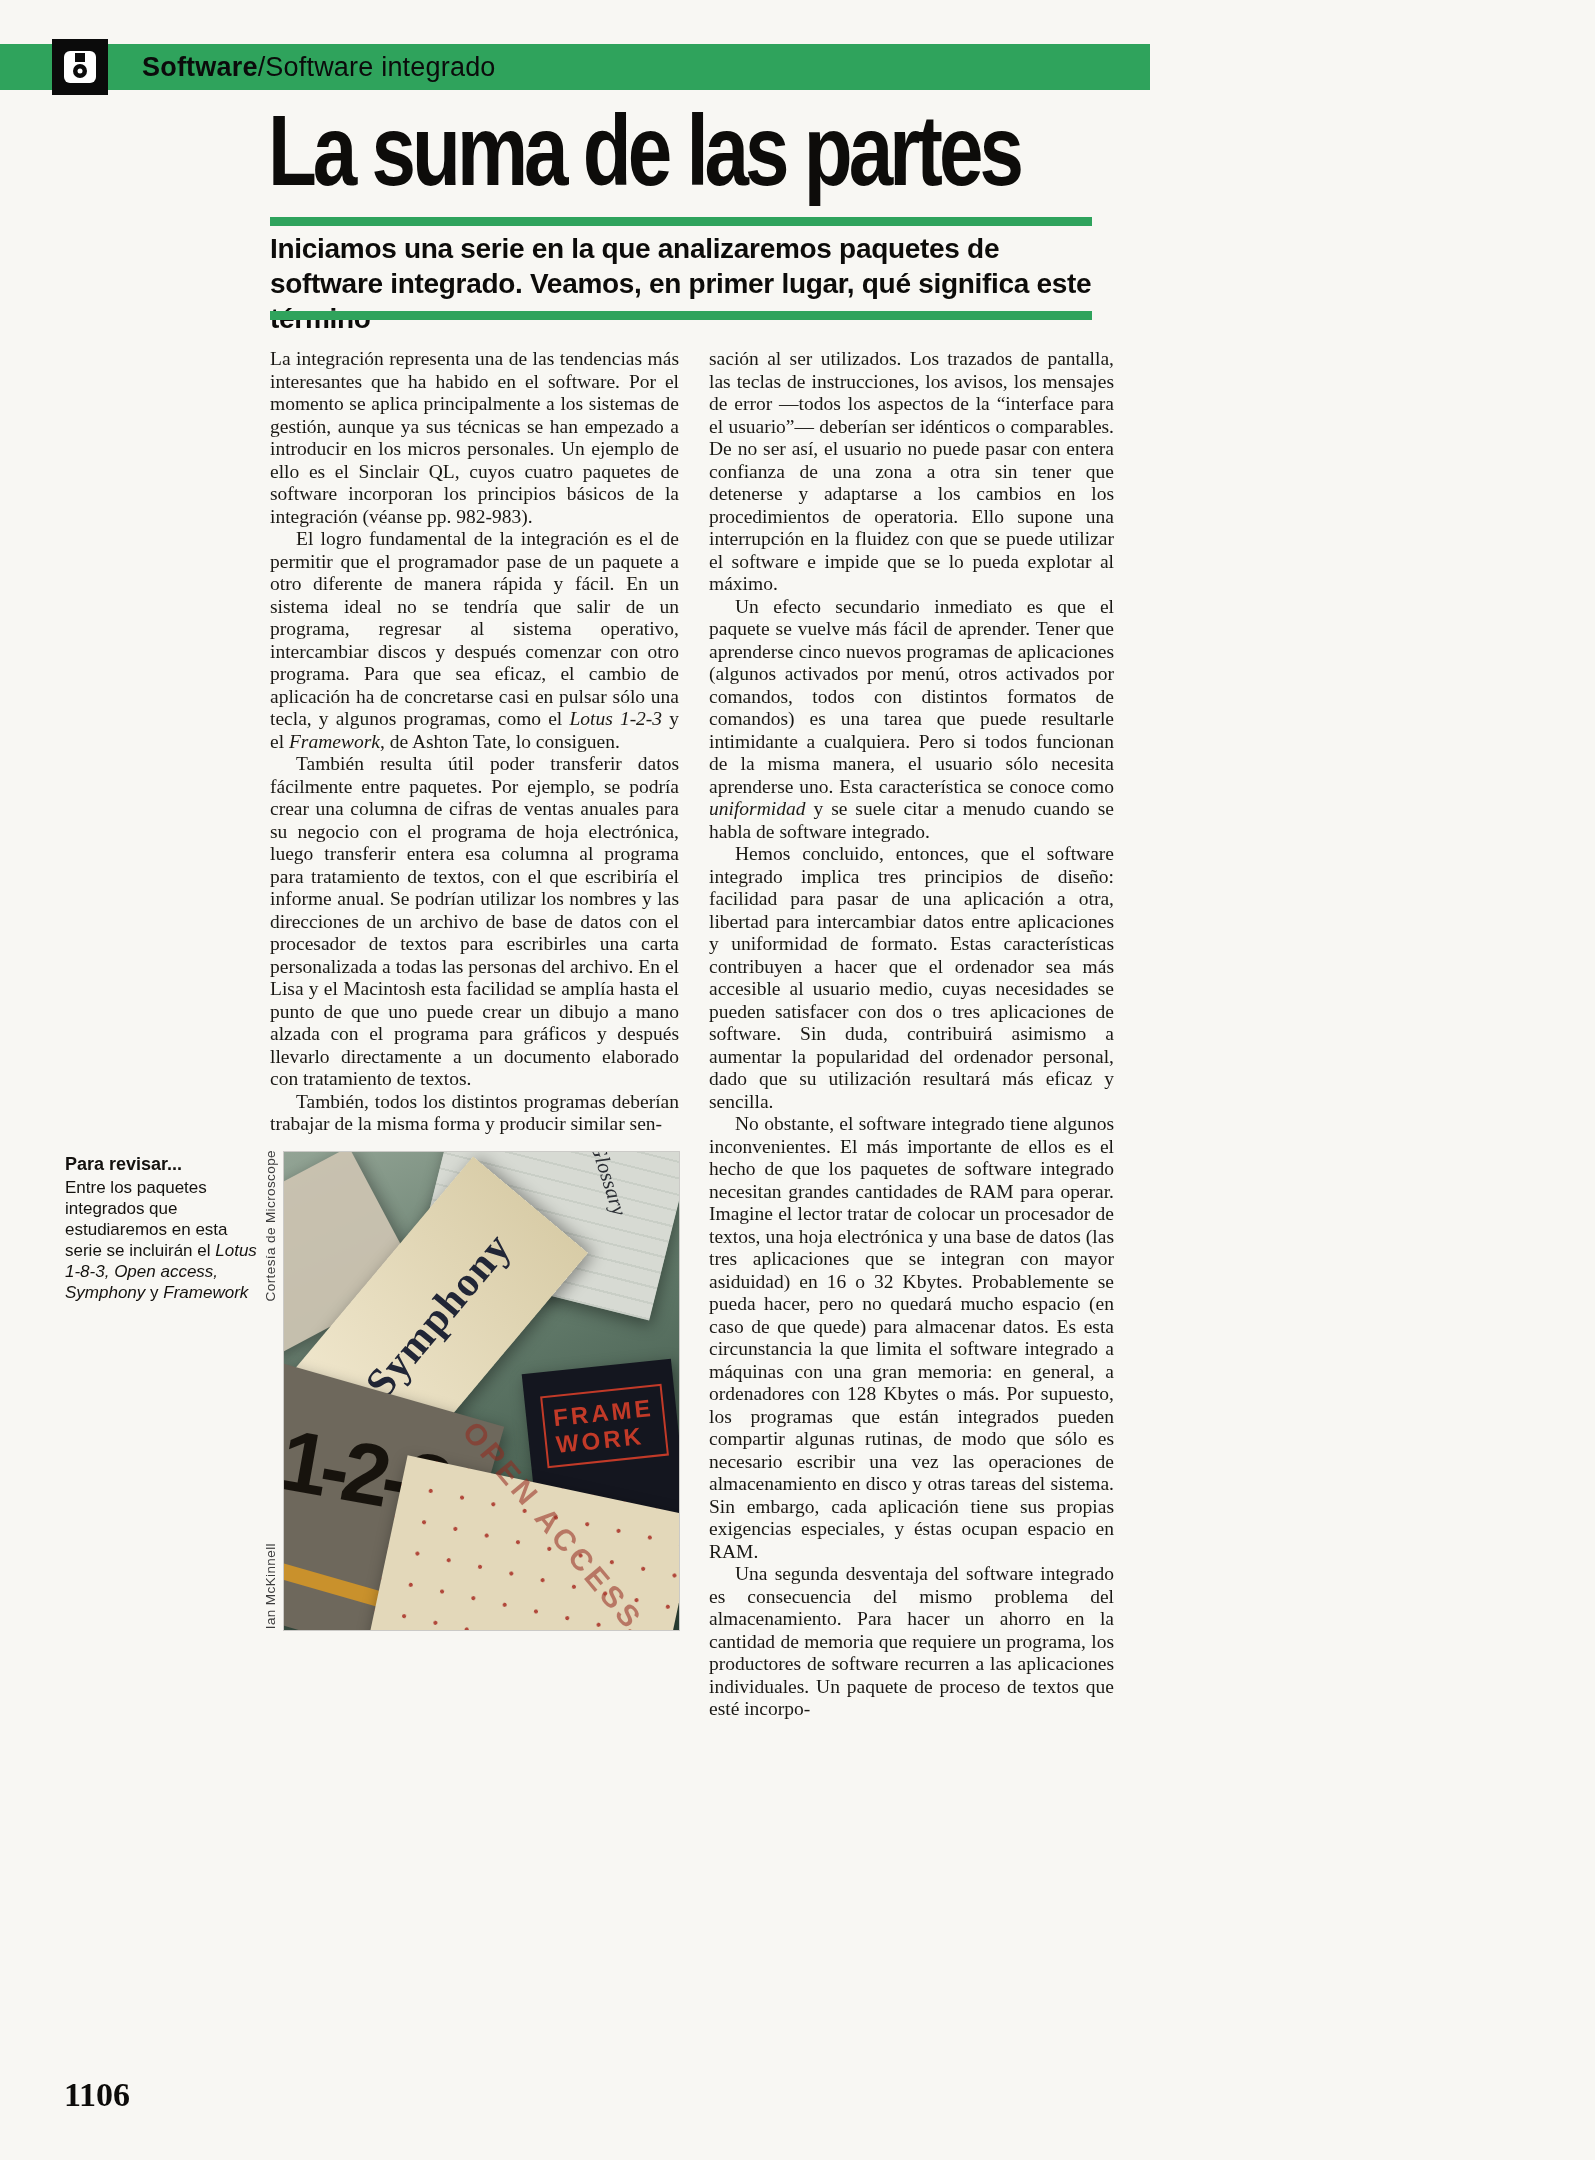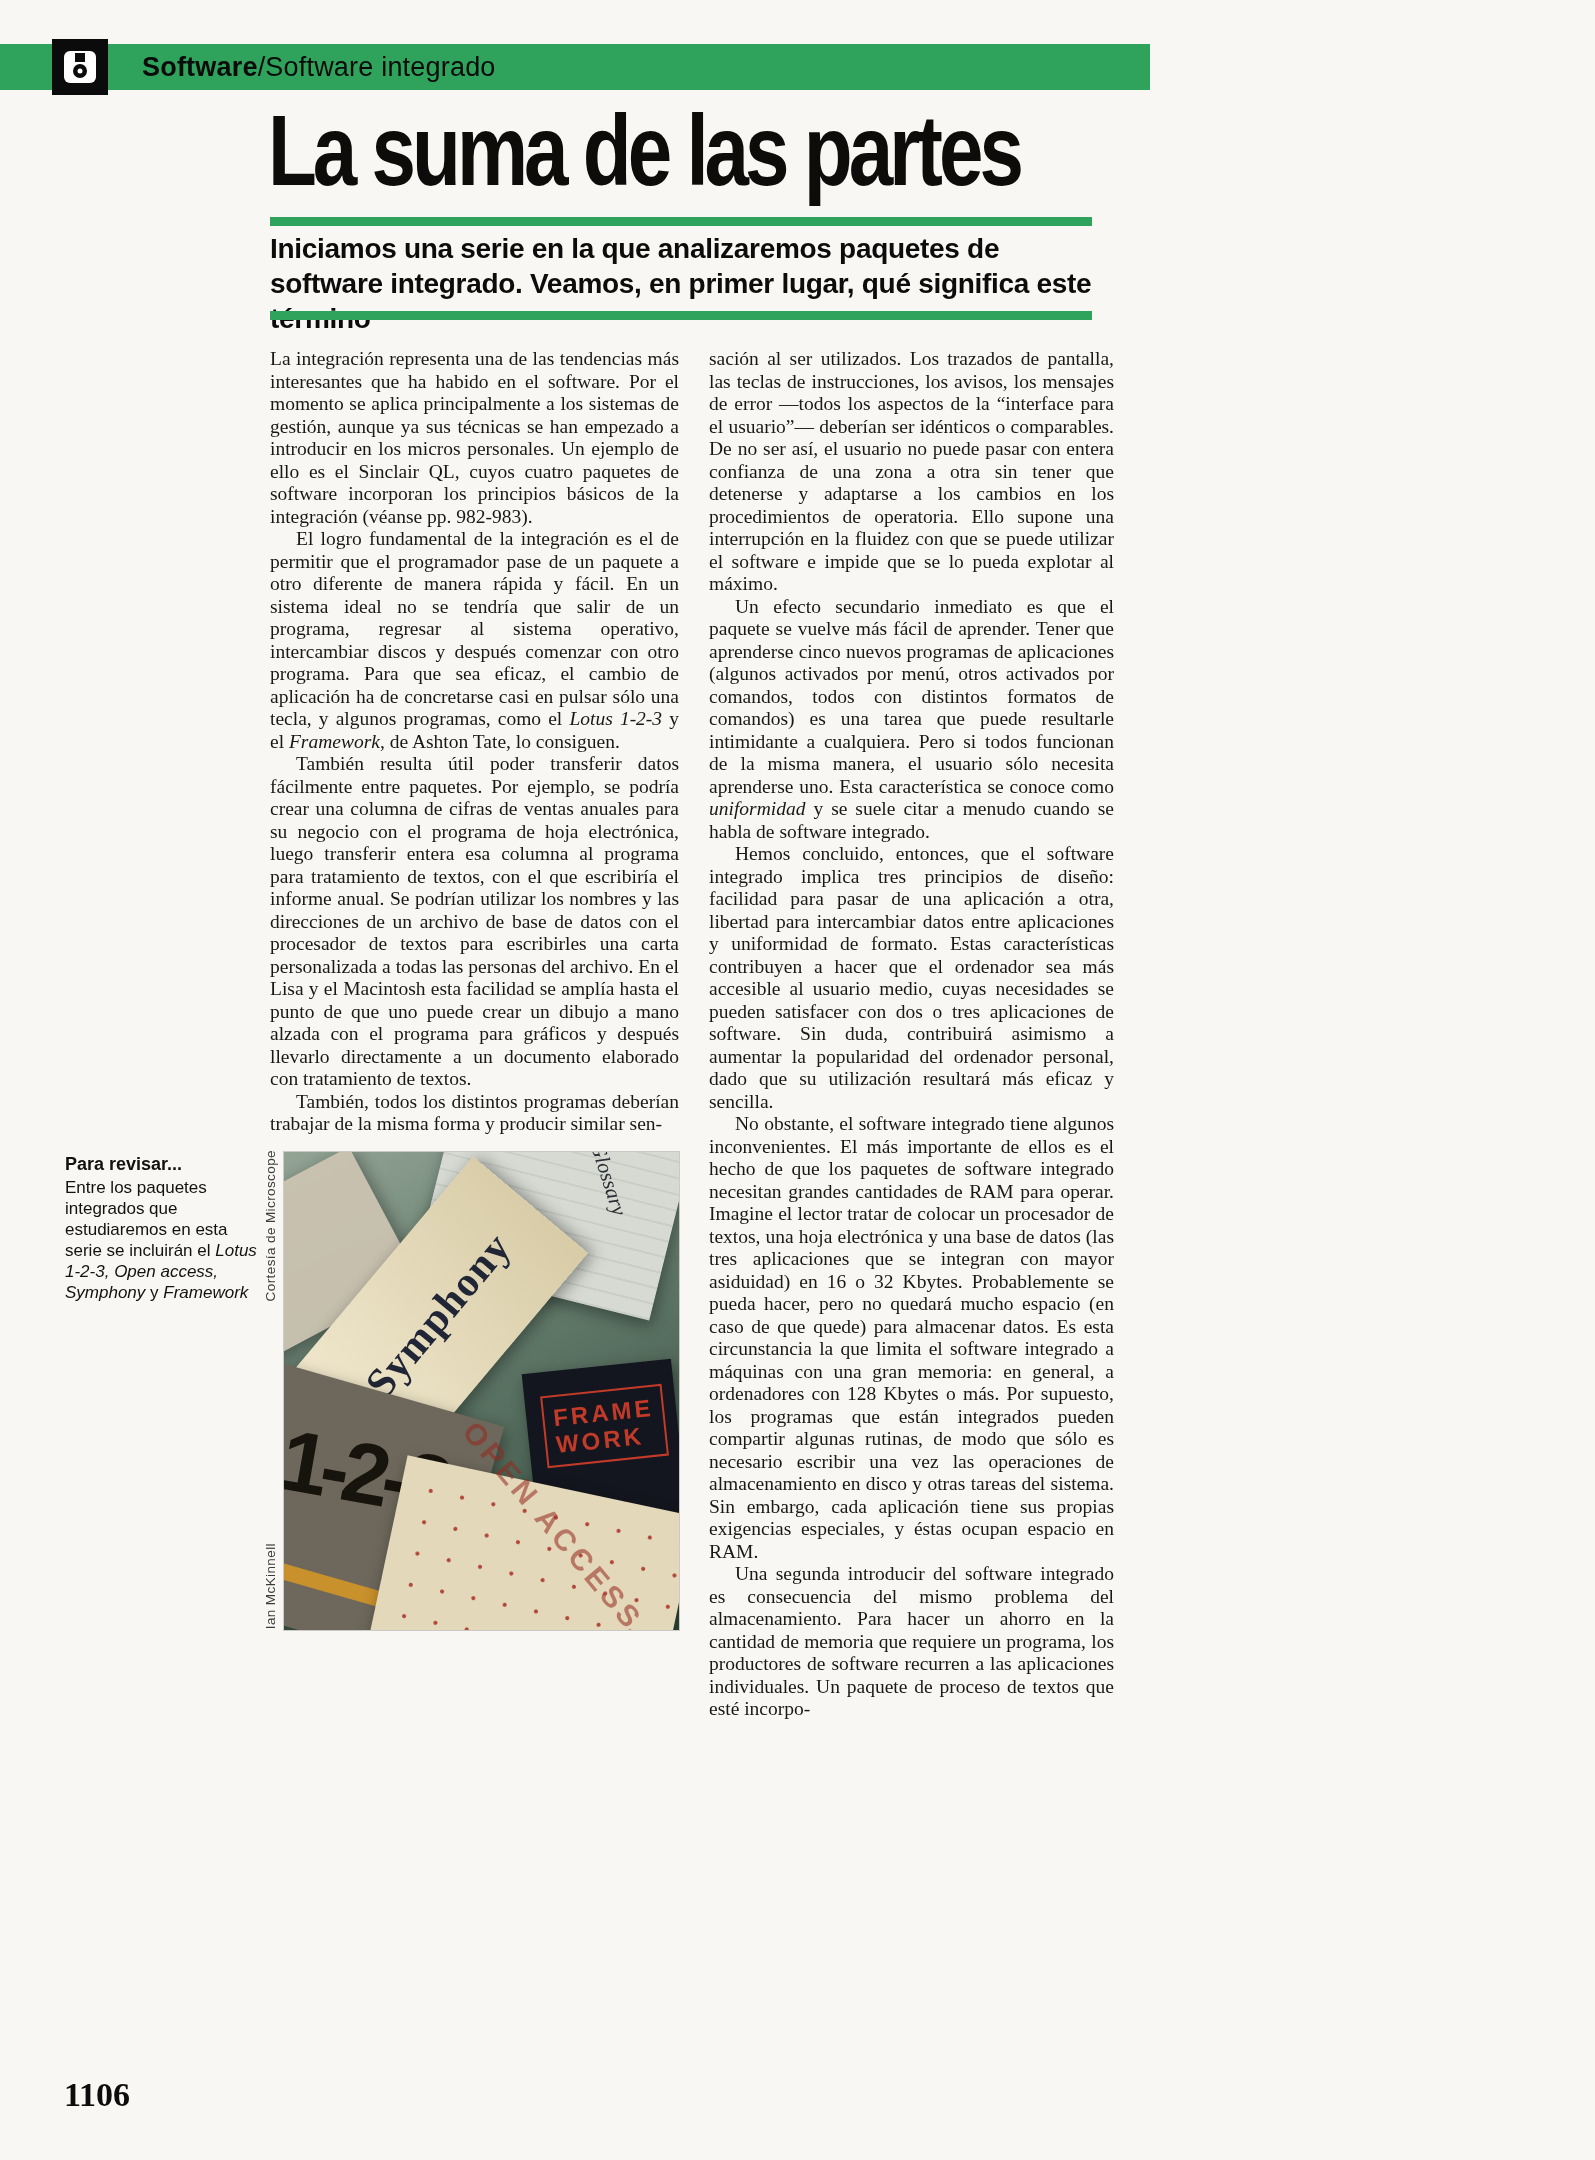--- a/index.html
+++ b/index.html
@@ -148,21 +148,21 @@
       <div class="coltext">
           <p>La integración representa una de las tendencias más interesantes que ha habido en el software. Por el momento se aplica principalmente a los sistemas de gestión, aunque ya sus técnicas se han empezado a introducir en los micros personales. Un ejemplo de ello es el Sinclair QL, cuyos cuatro paquetes de software incorporan los principios básicos de la integración (véanse pp. 982-983).</p>
           <p>El logro fundamental de la integración es el de permitir que el programador pase de un paquete a otro diferente de manera rápida y fácil. En un sistema ideal no se tendría que salir de un programa, regresar al sistema operativo, intercambiar discos y después comenzar con otro programa. Para que sea eficaz, el cambio de aplicación ha de concretarse casi en pulsar sólo una tecla, y algunos programas, como el <i>Lotus 1-2-3</i> y el <i>Framework</i>, de Ashton Tate, lo consiguen.</p>
           <p>También resulta útil poder transferir datos fácilmente entre paquetes. Por ejemplo, se podría crear una columna de cifras de ventas anuales para su negocio con el programa de hoja electrónica, luego transferir entera esa columna al programa para tratamiento de textos, con el que escribiría el informe anual. Se podrían utilizar los nombres y las direcciones de un archivo de base de datos con el procesador de textos para escribirles una carta personalizada a todas las personas del archivo. En el Lisa y el Macintosh esta facilidad se amplía hasta el punto de que uno puede crear un dibujo a mano alzada con el programa para gráficos y después llevarlo directamente a un documento elaborado con tratamiento de textos.</p>
           <p>También, todos los distintos programas deberían trabajar de la misma forma y producir similar sen-</p>
         </div>
 
       <figure class="photo-wrap" style="margin:16px 0 0 14px;border-radius:22px;">
         <aside class="caption">
           <b class="cap-title">Para revisar...</b>
-          <span class="cap-body">Entre los paquetes integrados que estudiaremos en esta serie se incluirán el <i>Lotus 1-2-3, Open access, Symphony</i> y <i>Framework</i></span>
+          <span class="cap-body">Entre los paquetes integrados que estudiaremos en esta serie se incluirán el <i>Lotus 1-8-3, Open access, Symphony</i> y <i>Framework</i></span>
         </aside>
         <span class="credit credit-top">Cortesía de Microscope</span>
         <span class="credit credit-bottom">Ian McKinnell</span>
 
         <div class="photo">
           <div class="pkg pkg-brochure"></div>
           <div class="pkg pkg-glossary">
             <span class="label">Glossary</span>
           </div>
           <div class="pkg pkg-symphony">
@@ -182,18 +182,18 @@
           </div>
         </div>
       </figure>
     </div>
 
     <div class="col coltext">
         <p>sación al ser utilizados. Los trazados de pantalla, las teclas de instrucciones, los avisos, los mensajes de error —todos los aspectos de la “interface para el usuario”— deberían ser idénticos o comparables. De no ser así, el usuario no puede pasar con entera confianza de una zona a otra sin tener que detenerse y adaptarse a los cambios en los procedimientos de operatoria. Ello supone una interrupción en la fluidez con que se puede utilizar el software e impide que se lo pueda explotar al máximo.</p>
         <p>Un efecto secundario inmediato es que el paquete se vuelve más fácil de aprender. Tener que aprenderse cinco nuevos programas de aplicaciones (algunos activados por menú, otros activados por comandos, todos con distintos formatos de comandos) es una tarea que puede resultarle intimidante a cualquiera. Pero si todos funcionan de la misma manera, el usuario sólo necesita aprenderse uno. Esta característica se conoce como <i>uniformidad</i> y se suele citar a menudo cuando se habla de software integrado.</p>
         <p>Hemos concluido, entonces, que el software integrado implica tres principios de diseño: facilidad para pasar de una aplicación a otra, libertad para intercambiar datos entre aplicaciones y uniformidad de formato. Estas características contribuyen a hacer que el ordenador sea más accesible al usuario medio, cuyas necesidades se pueden satisfacer con dos o tres aplicaciones de software. Sin duda, contribuirá asimismo a aumentar la popularidad del ordenador personal, dado que su utilización resultará más eficaz y sencilla.</p>
         <p>No obstante, el software integrado tiene algunos inconvenientes. El más importante de ellos es el hecho de que los paquetes de software integrado necesitan grandes cantidades de RAM para operar. Imagine el lector tratar de colocar un procesador de textos, una hoja electrónica y una base de datos (las tres aplicaciones que se integran con mayor asiduidad) en 16 o 32 Kbytes. Probablemente se pueda hacer, pero no quedará mucho espacio (en caso de que quede) para almacenar datos. Es esta circunstancia la que limita el software integrado a máquinas con una gran memoria: en general, a ordenadores con 128 Kbytes o más. Por supuesto, los programas que están integrados pueden compartir algunas rutinas, de modo que sólo es necesario escribir una vez las operaciones de almacenamiento en disco y otras tareas del sistema. Sin embargo, cada aplicación tiene sus propias exigencias especiales, y éstas ocupan espacio en RAM.</p>
-        <p>Una segunda introducir del software integrado es consecuencia del mismo problema del almacenamiento. Para hacer un ahorro en la cantidad de memoria que requiere un programa, los productores de software recurren a las aplicaciones individuales. Un paquete de proceso de textos que esté incorpo-</p>
+        <p>Una segunda desventaja del software integrado es consecuencia del mismo problema del almacenamiento. Para hacer un ahorro en la cantidad de memoria que requiere un programa, los productores de software recurren a las aplicaciones individuales. Un paquete de proceso de textos que esté incorpo-</p>
       </div>
   </div>
 
   <div class="folio">1106</div>
 </div>
 
 </body></html>

